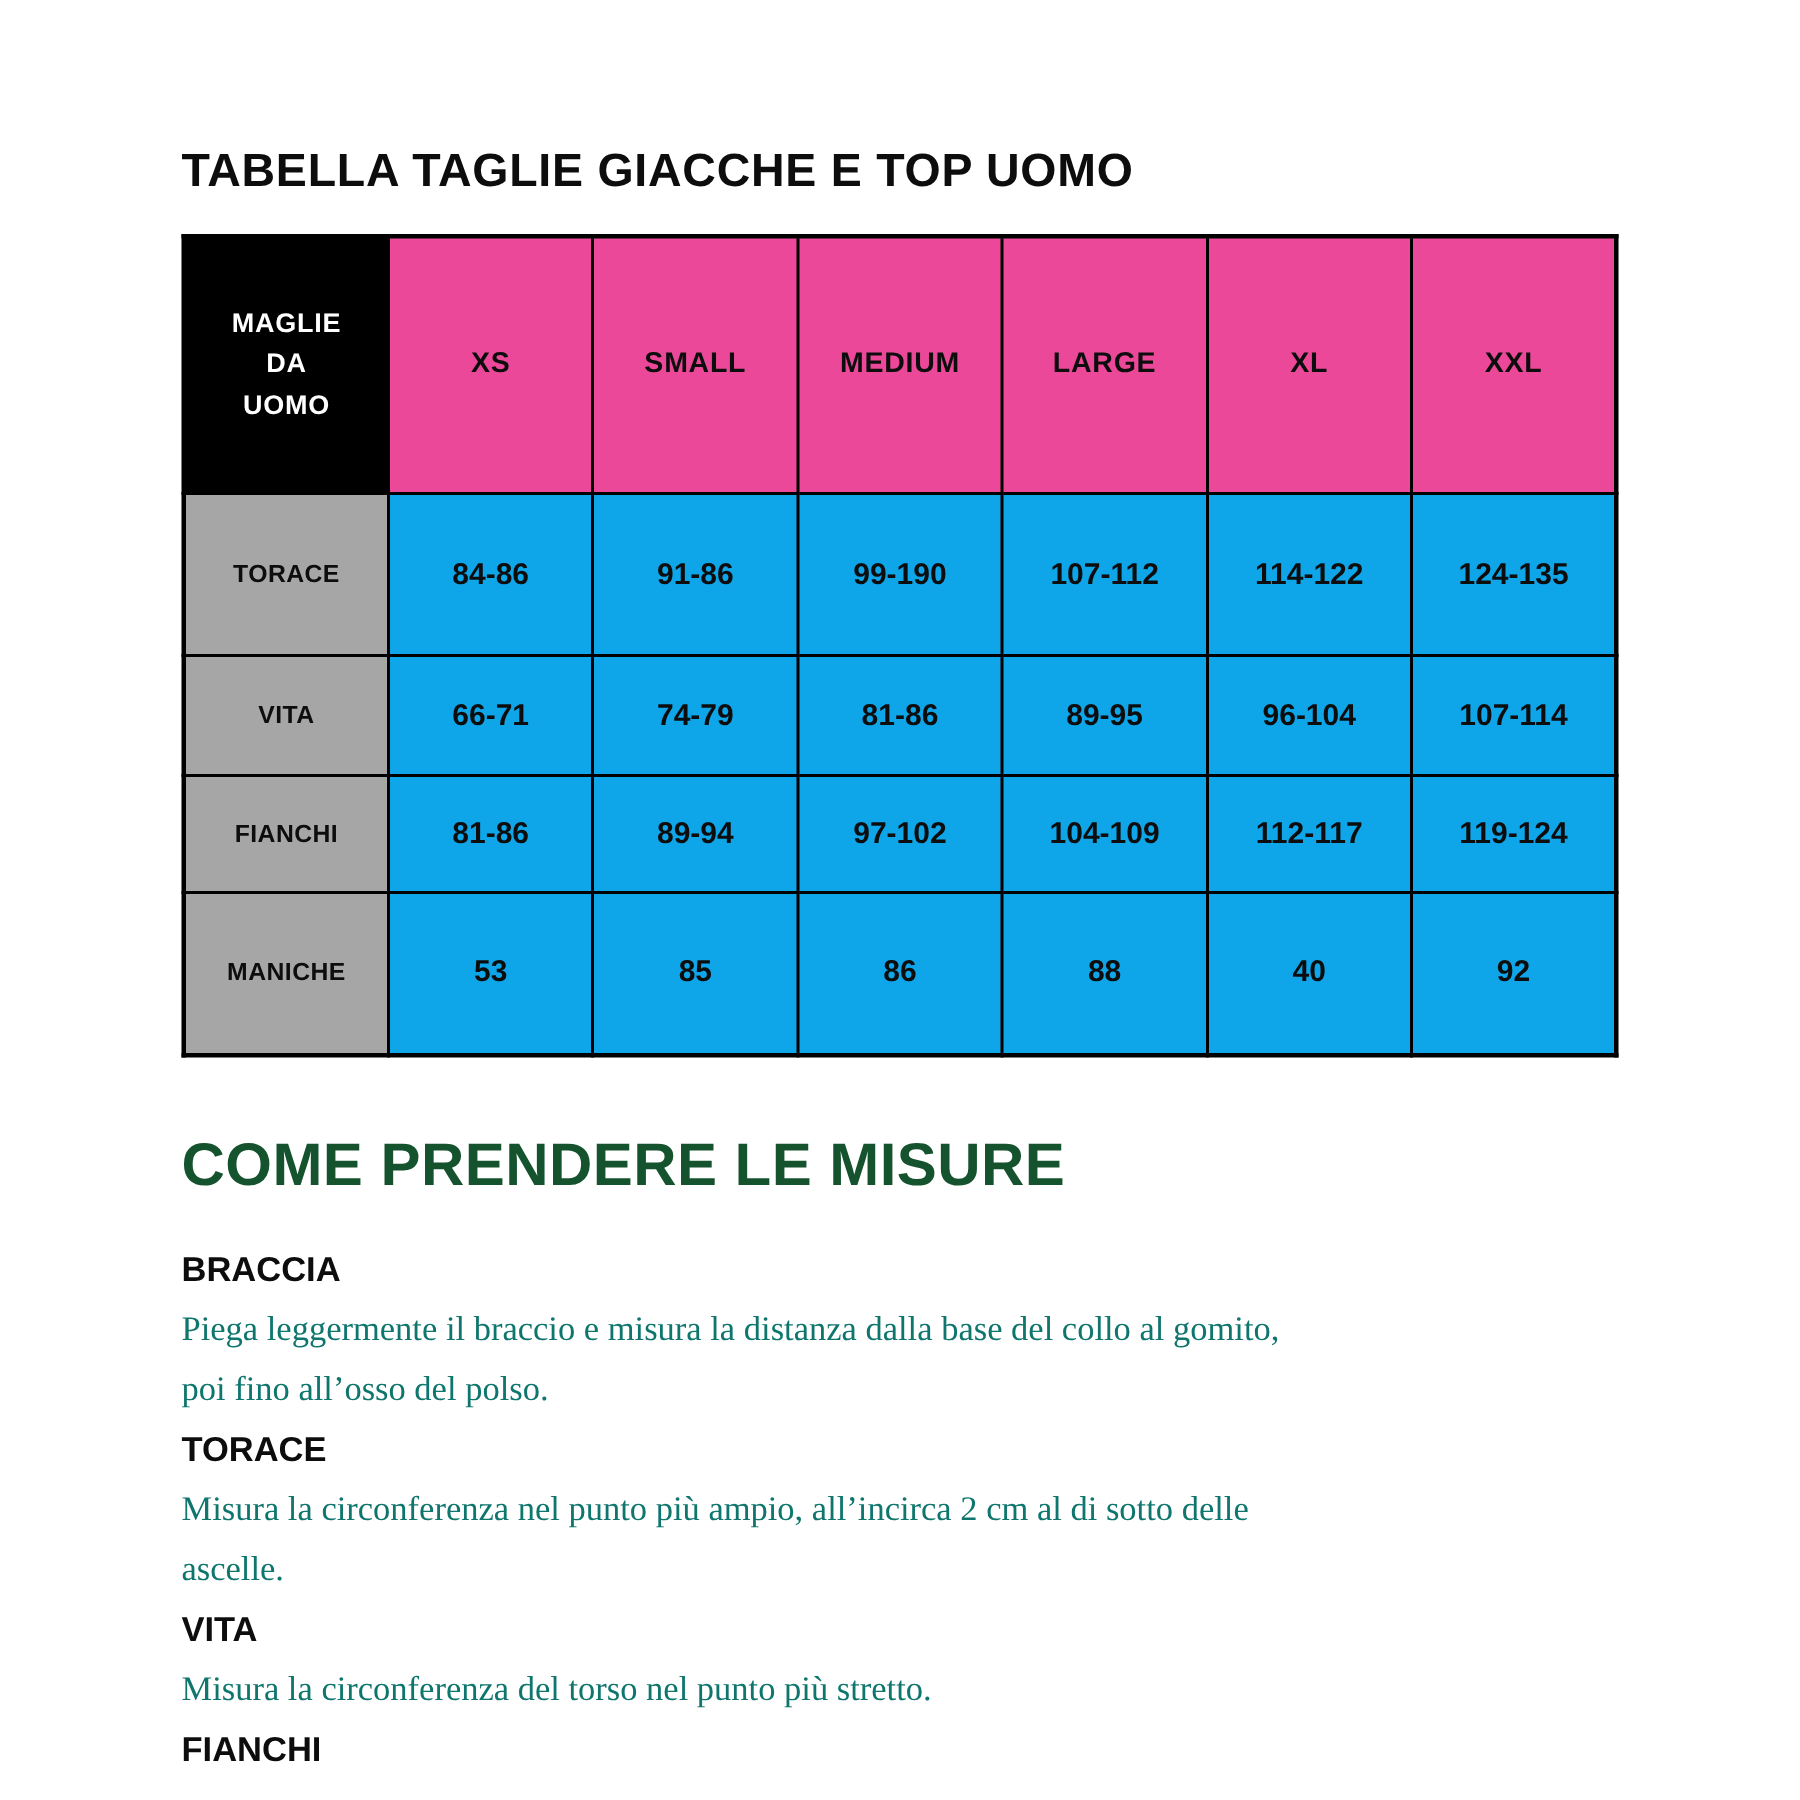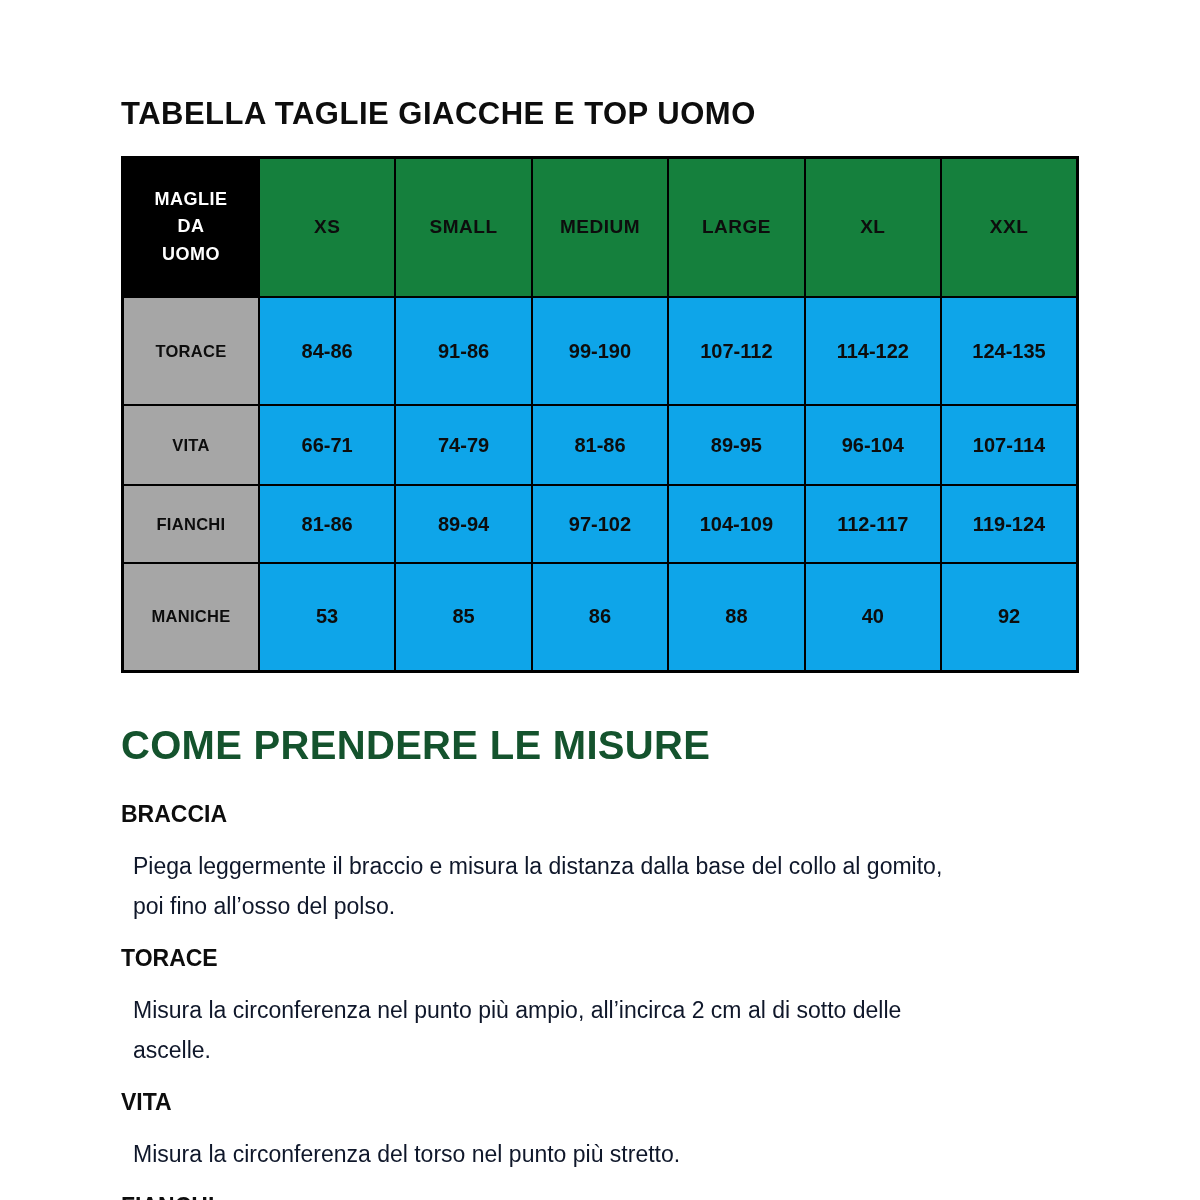--- a/index.html
+++ b/index.html
@@ -33,37 +33,37 @@
     border: 3px solid #000000;
   }
   table.size-table th,
   table.size-table td {
     border: 2px solid #000000;
     text-align: center;
     vertical-align: middle;
     padding: 0;
     font-weight: bold;
   }
-  tr.header-row { height: 140px; }
+  tr.header-row { height: 172px; }
   tr.row-tall   { height: 108px; }
   tr.row-med    { height: 80px;  }
   tr.row-med2   { height: 78px;  }
   th.corner-cell {
     background: #000000;
     color: #ffffff;
     font-size: 18px;
     line-height: 1.55;
   }
   th.corner-cell .corner-text {
     display: inline-block;
     width: min-content;
     letter-spacing: 0.5px;
   }
   th.size-col {
-    background: #15803d;
+    background: #ec4899;
     color: #0d0d0d;
     font-size: 19px;
     letter-spacing: 0.5px;
   }
   td.row-label {
     background: #a6a6a6;
     color: #0d0d0d;
     font-size: 16.5px;
     letter-spacing: 0.3px;
   }
@@ -80,27 +80,28 @@
     color: #14532d;
   }
   .guide-section h3 {
     margin: 0;
     font-size: 23px;
     font-weight: bold;
     line-height: 40px;
     color: #0d0d0d;
   }
   .guide-section p {
-    margin: 12px;
+    margin: 0;
     font-size: 23px;
     font-weight: normal;
     line-height: 40px;
     white-space: pre-line;
-    color: #0f172a;
+    color: #0f766e;
     max-width: 1019px;
+    font-family: Liberation Serif, serif;
   }
 </style>
 </head>
 <body>
 
 <div class="page">
 
   <h1 class="page-title">TABELLA TAGLIE GIACCHE E TOP UOMO</h1>
 
   <table class="size-table">

